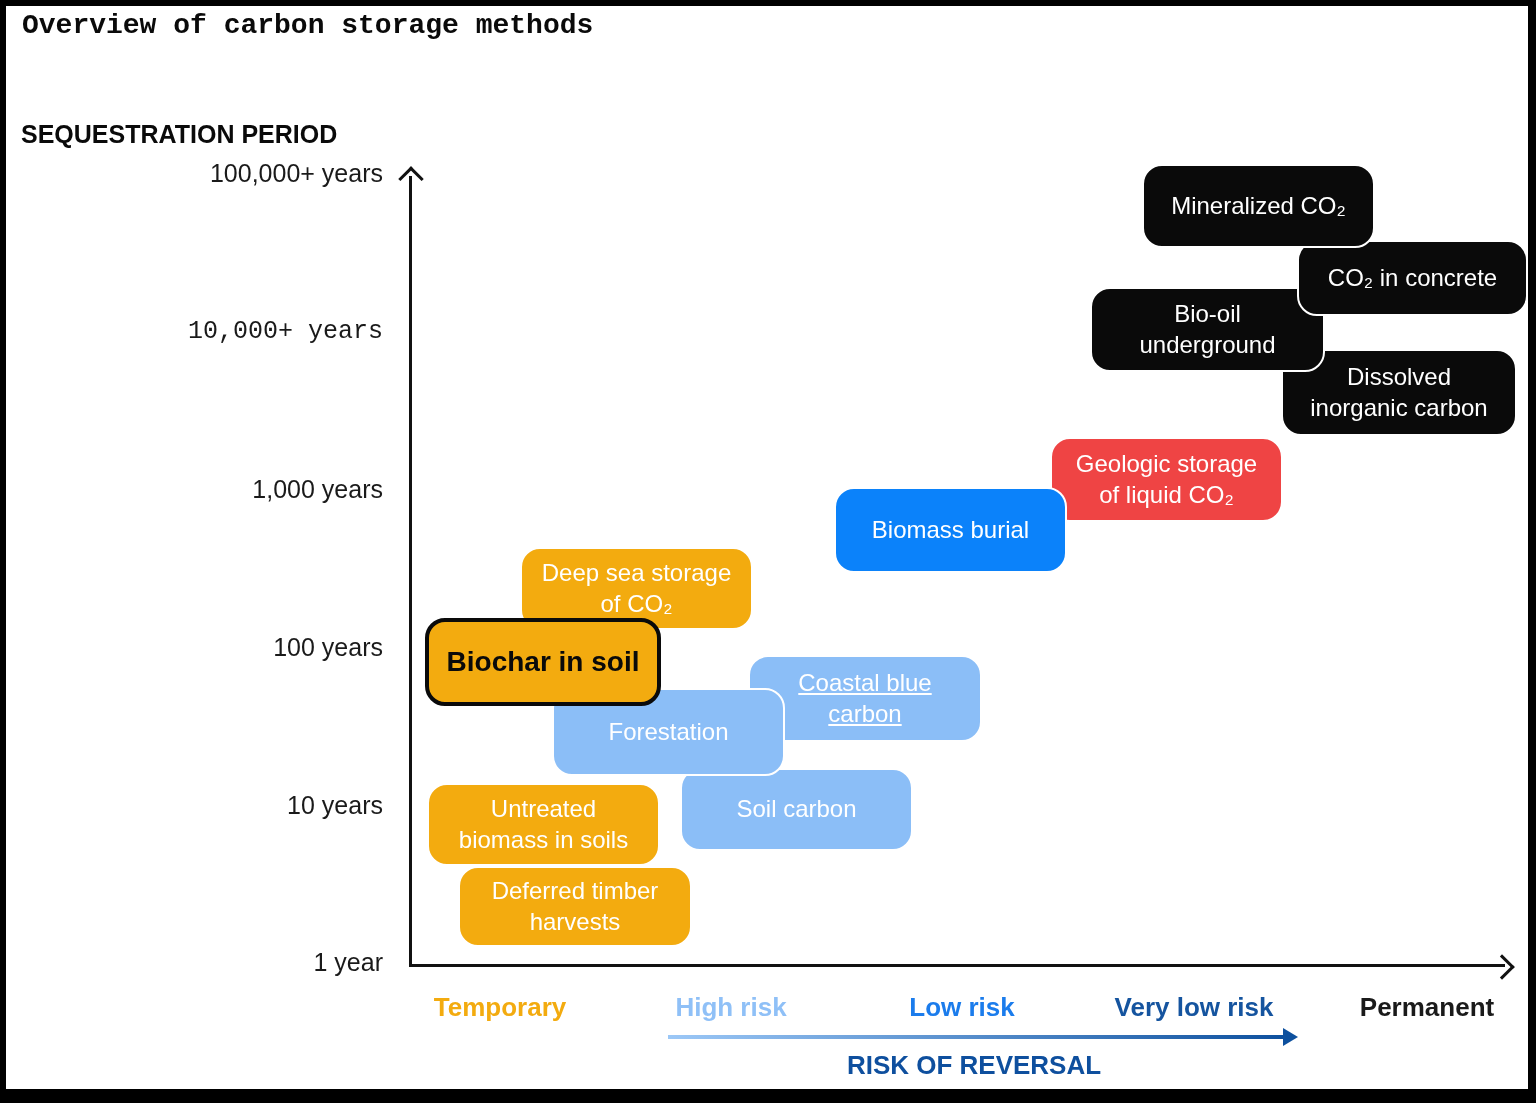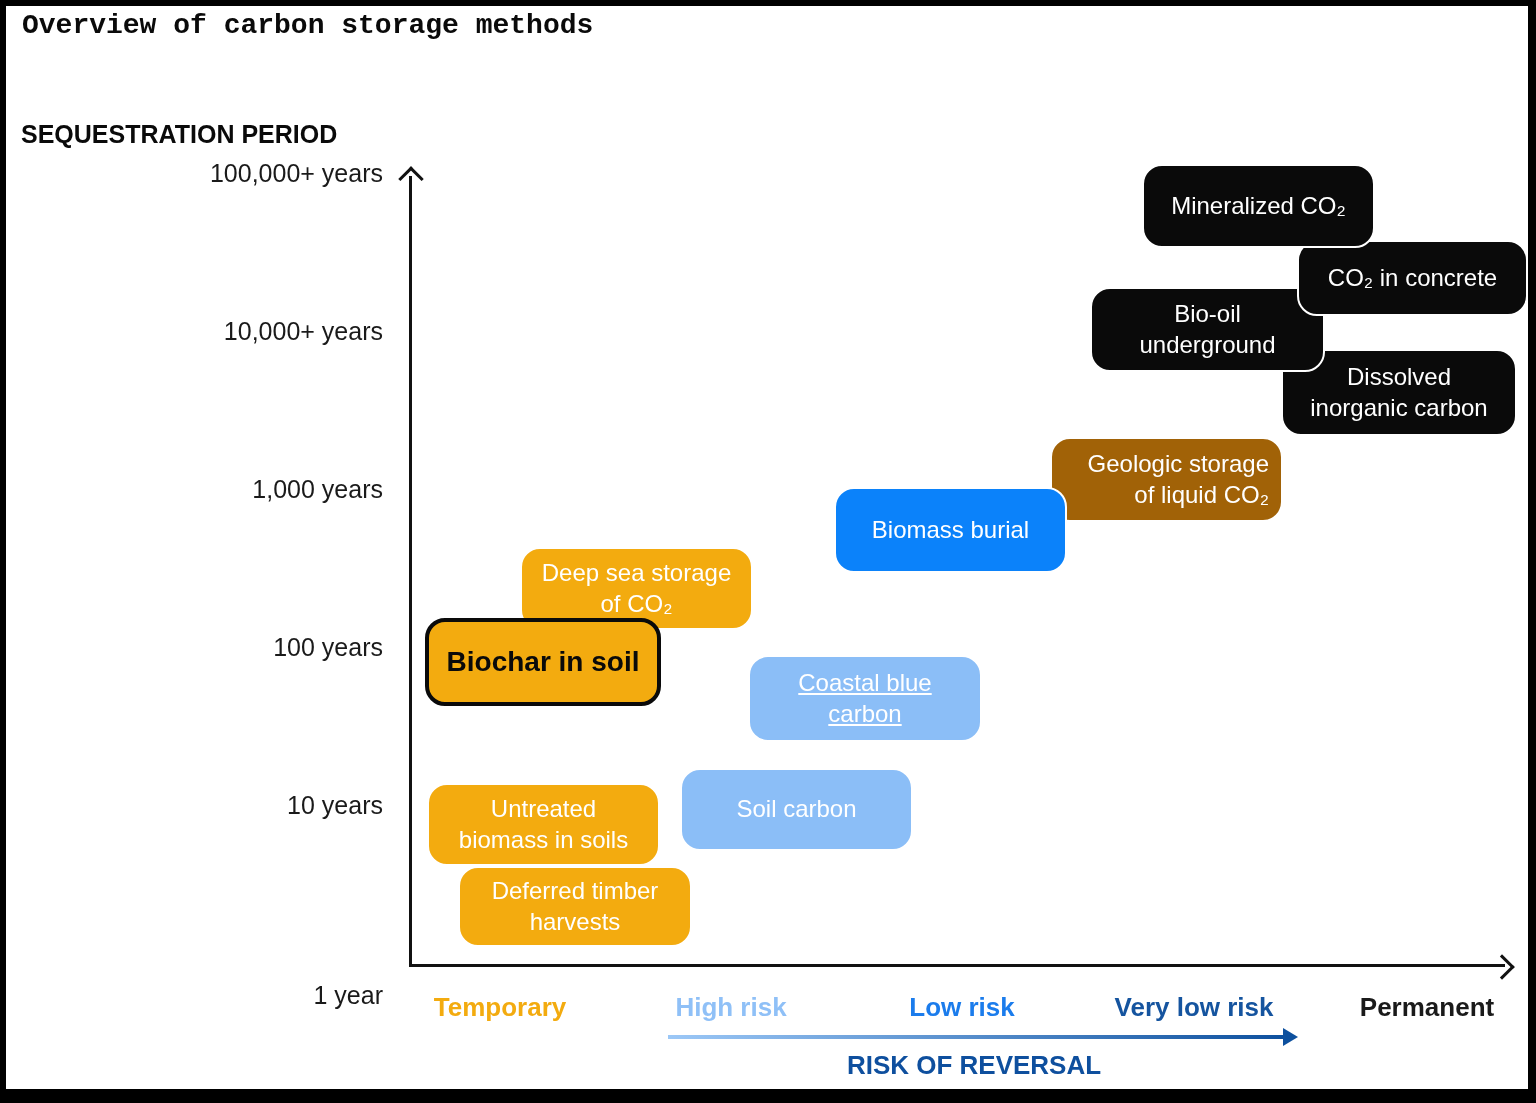--- a/index.html
+++ b/index.html
@@ -7,36 +7,36 @@
     position:relative;width:1536px;height:1103px;background:#000000;overflow:hidden;
     font-family:"Liberation Sans","DejaVu Sans",sans-serif;
   }
   .panel{position:absolute;left:6px;top:6px;width:1522px;height:1083px;background:#ffffff;z-index:0;}
 
   .chart-title{position:absolute;left:22px;top:10px;font-size:28px;font-weight:700;color:#0a0a0a;z-index:2;font-family:Liberation Mono, monospace;}
   .yaxis-title{position:absolute;left:21px;top:120px;font-size:25px;font-weight:700;color:#0a0a0a;z-index:2;}
 
   .ytick{position:absolute;left:23px;width:360px;text-align:right;transform:translateY(-50%);
          font-size:25px;color:#1a1a1a;z-index:2;}
-  .yt0{top:173px;} .yt1{top:331px;} .yt2{top:489px;} .yt3{top:647px;} .yt4{top:805px;} .yt5{top:962px;margin-top:33px;}
+  .yt0{top:173px;} .yt1{top:331px;font-family:Liberation Mono, monospace;} .yt2{top:489px;} .yt3{top:647px;} .yt4{top:805px;} .yt5{top:962px;}
 
   .axis-v{position:absolute;left:409px;top:176px;width:3px;height:791px;background:#111;z-index:1;}
   .axis-h{position:absolute;left:409px;top:964px;width:1096px;height:3px;background:#111;z-index:1;}
   .arrow-up{position:absolute;left:402px;top:170px;width:15px;height:15px;
             border-top:3px solid #111;border-left:3px solid #111;transform:rotate(45deg);z-index:1;}
   .arrow-right{position:absolute;left:1493px;top:958px;width:15px;height:15px;
             border-top:3px solid #111;border-right:3px solid #111;transform:rotate(45deg);z-index:1;}
 
   .mbox{position:absolute;display:flex;align-items:center;justify-content:center;text-align:center;
         box-sizing:border-box;border-radius:20px;border:2px solid #ffffff;color:#ffffff;
         font-size:24px;line-height:1.27;padding:0 12px;}
   .pad-md{padding:0 22px;}
   .pad-lg{padding:0 26px;}
   .c-black{background:#0a0a0a;} .c-orange{background:#F3AB0F;}
-  .c-lblue{background:#8BBEF7;} .c-blue{background:#0B82FA;} .c-dblue{background:#a16207;text-align:right;}
+  .c-lblue{background:#8BBEF7;} .c-blue{background:#0B82FA;} .c-dblue{background:#ef4444;}
 
   .b-mineralized {left:1142px;top:164px;width:233px;height:84px;z-index:5;}
   .b-concrete    {left:1297px;top:240px;width:231px;height:76px;z-index:4;}
   .b-biooil      {left:1090px;top:287px;width:235px;height:85px;z-index:3;}
   .b-dissolved   {left:1281px;top:349px;width:236px;height:87px;z-index:2;}
   .b-geologic    {left:1050px;top:437px;width:233px;height:85px;z-index:2;}
   .b-biomass     {left:834px; top:487px;width:233px;height:86px;z-index:3;}
   .b-deepsea     {left:520px; top:547px;width:233px;height:83px;z-index:2;}
   .b-coastal     {left:748px; top:655px;width:234px;height:87px;z-index:2;text-decoration:underline;}
   .b-forestation {left:552px; top:688px;width:233px;height:88px;z-index:3;}
@@ -97,20 +97,23 @@
   </div>
   <div class="mbox c-blue b-biomass">
     <span>Biomass burial</span>
   </div>
   <div class="mbox c-orange b-deepsea">
     <span>Deep sea storage of CO₂</span>
   </div>
   <div class="mbox c-lblue pad-lg b-coastal">
     <span>Coastal blue carbon</span>
   </div>
+  <div class="mbox c-lblue b-forestation">
+    <span>Forestation</span>
+  </div>
   <div class="mbox c-lblue b-soilcarbon">
     <span>Soil carbon</span>
   </div>
   <div class="mbox c-orange pad-lg b-untreated">
     <span>Untreated biomass in soils</span>
   </div>
   <div class="mbox c-orange b-deferred">
     <span>Deferred timber harvests</span>
   </div>
   <div class="mbox c-orange b-biochar">

